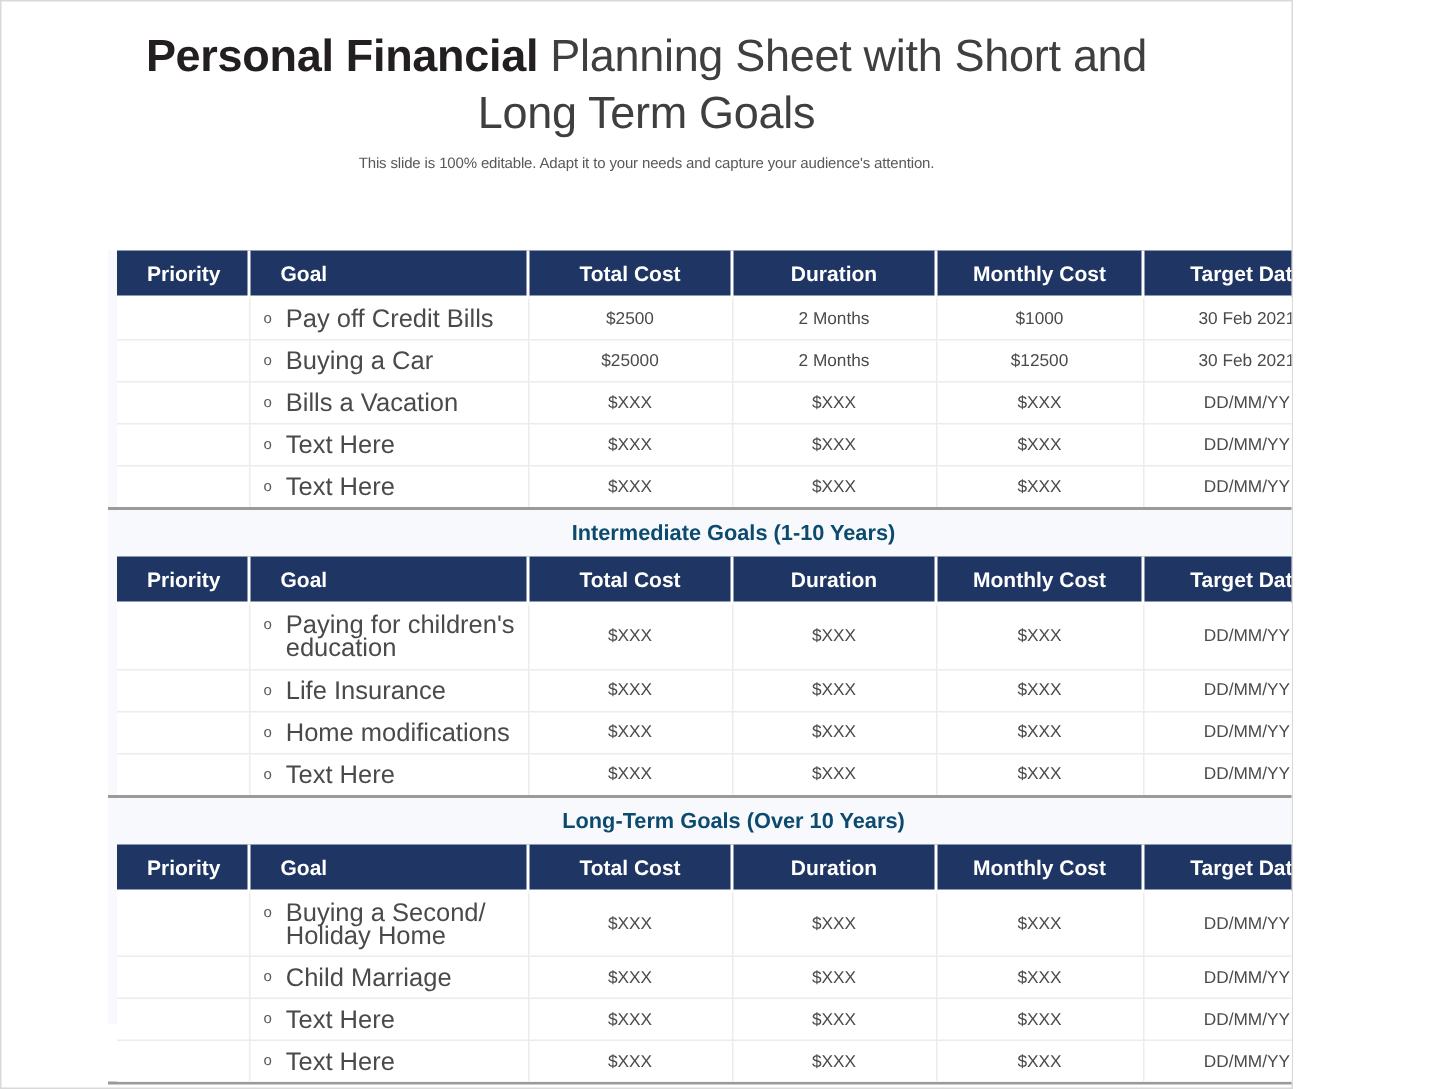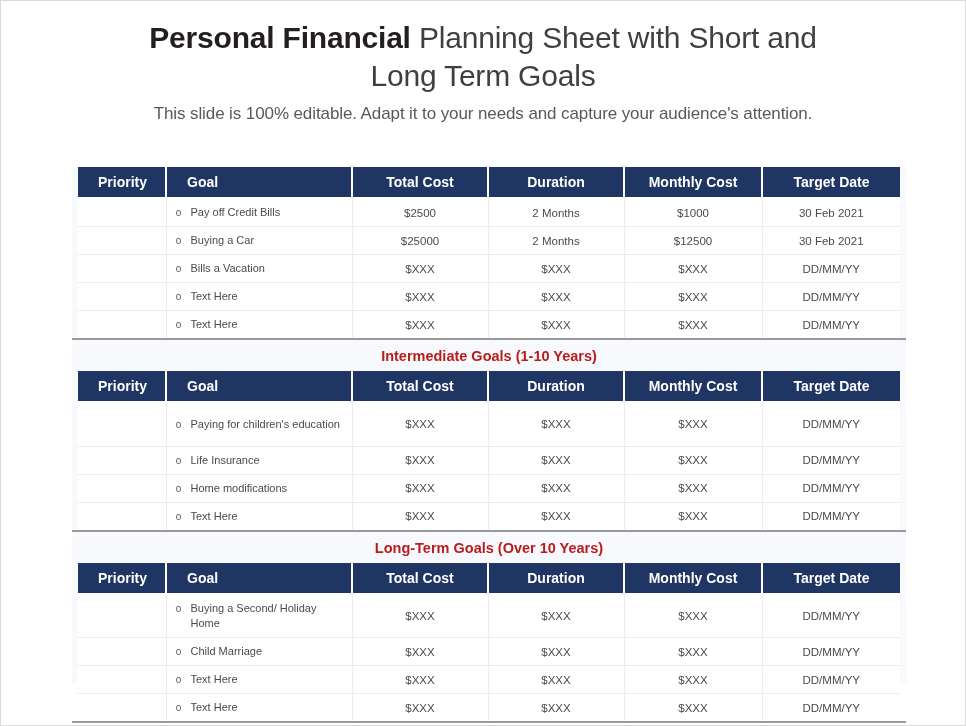--- a/index.html
+++ b/index.html
@@ -5,21 +5,21 @@
   html, body {
     margin: 0;
     padding: 0;
     background: #ffffff;
   }
   body {
     font-family: "Liberation Sans", sans-serif;
   }
   .slide {
     position: relative;
-    width: 966px;
+    width: 862px;
     height: 726px;
     background: #ffffff;
     box-sizing: border-box;
     border: 1px solid #d9d9d9;
     overflow: hidden;
   }
 
   
   .title-block {
     padding-top: 18px;
@@ -32,21 +32,21 @@
     font-weight: 400;
     letter-spacing: -0.2px;
     padding: 0 95px;
   }
   .title-strong {
     font-weight: 700;
     color: #231f20;
   }
   .subtitle {
     margin-top: 9px;
-    font-size: 17px;
+    font-size: 10px;
     color: #58595b;
     letter-spacing: -0.1px;
   }
 
   
   .panel {
     position: absolute;
     left: 71px;
     top: 166px;
     width: 834px;
@@ -103,42 +103,42 @@
   .goal-bullet {
     width: 24px;
     flex: none;
     text-align: center;
     font-size: 10px;
     color: #5a5a5a;
     line-height: 15px;
   }
   .goal-text {
     line-height: 15px;
-    font-size: 11px;
+    font-size: 17px;
     color: #4a4a4a;
     max-width: 178px;
   }
 
   
   col.c-priority { width: 88px; }
   col.c-goal     { width: 186px; }
   col.c-total    { width: 136px; }
   col.c-duration { width: 136px; }
   col.c-monthly  { width: 138px; }
   col.c-target   { width: 138px; }
 
   .row-tall td { height: 44px; }
   .row-std  td { height: 24px; }
 
   
   .section-head {
     text-align: center;
     font-size: 14.5px;
     font-weight: 700;
-    color: #b91c1c;
+    color: #0c4a6e;
     padding: 8px 0 7px 0;
     background: #f7f9fd;
   }
 </style>
 </head>
 <body>
 
 <div class="slide">
 
   <div class="title-block">

